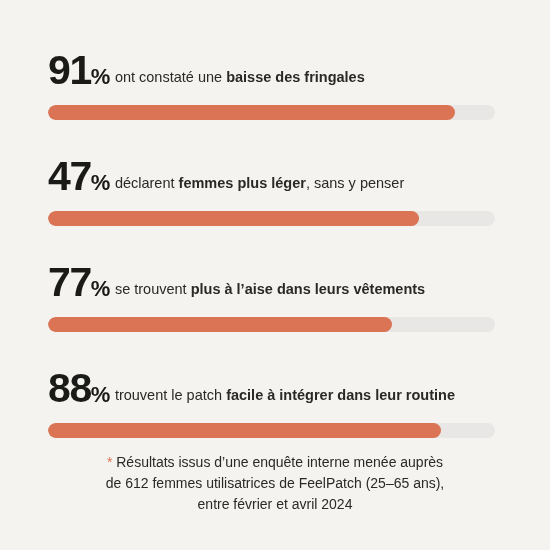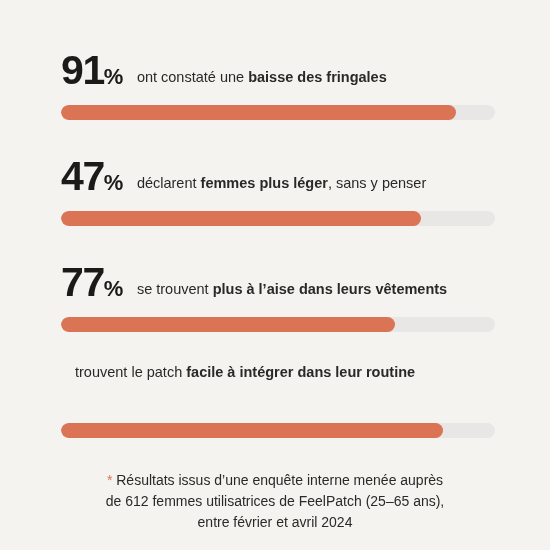--- a/index.html
+++ b/index.html
@@ -12,21 +12,21 @@
     background: #F5F3EF;
     font-family: "Liberation Sans", sans-serif;
     color: #1E1D1B;
     overflow: hidden;
   }
   .infographic {
     width: 550px;
     height: 482px;
     position: relative;
     box-sizing: border-box;
-    padding: 47px 55px 0 61px;
+    padding: 47px 55px 0 48px;
   }
   .stat-row {
     margin-bottom: 33px;
   }
   .stat-head {
     display: flex;
     align-items: baseline;
     height: 46px;
   }
   .stat-value {
@@ -40,21 +40,21 @@
   .stat-pct {
     font-size: 22px;
     font-weight: 700;
     letter-spacing: -0.5px;
     color: #1A1A18;
   }
   .stat-desc {
     font-size: 14.5px;
     line-height: 18px;
     color: #2A2928;
-    margin-left: 14px;
+    margin-left: 5px;
     position: relative;
     top: -2px;
     white-space: nowrap;
   }
   .stat-desc .lead {
     font-weight: 400;
   }
   .stat-desc .emph {
     font-weight: 700;
   }
@@ -78,21 +78,20 @@
     position: absolute;
     left: 0;
     right: 0;
     top: 452px;
     text-align: center;
     font-size: 14px;
     line-height: 21px;
     color: #2A2928;
     padding: 0 40px;
     box-sizing: border-box;
-    margin-top: 18px;
   }
   .footnote .star {
     color: #DB7355;
     font-weight: 400;
   }
   .footnote .emph {
     font-weight: 400;
   }
 </style>
 </head>
@@ -125,20 +124,21 @@
       <div class="stat-value"><span>77</span><span class="stat-pct">%</span></div>
       <div class="stat-desc"><span class="lead">se trouvent </span><span class="emph">plus à l’aise dans leurs vêtements</span><span class="lead"></span></div>
     </div>
     <div class="bar-track" style="background: rgb(232, 231, 229);">
       <div class="bar-fill" style="width: 77%; background: rgb(219, 115, 85);"></div>
     </div>
   </div>
 
   <div class="stat-row">
     <div class="stat-head">
+      <div class="stat-value"><span>88</span><span class="stat-pct">%</span></div>
       <div class="stat-desc"><span class="lead">trouvent le patch </span><span class="emph">facile à intégrer dans leur routine</span><span class="lead"></span></div>
     </div>
     <div class="bar-track" style="background: rgb(232, 231, 229);">
       <div class="bar-fill" style="width: 88%; background: rgb(219, 115, 85);"></div>
     </div>
   </div>
 
   <div class="footnote">
     <span class="star">*</span><span> Résultats issus d’une enquête interne menée auprès</span><br>
     <span>de </span><span class="emph">612 femmes utilisatrices</span><span> de FeelPatch (25–65 ans),</span><br>

